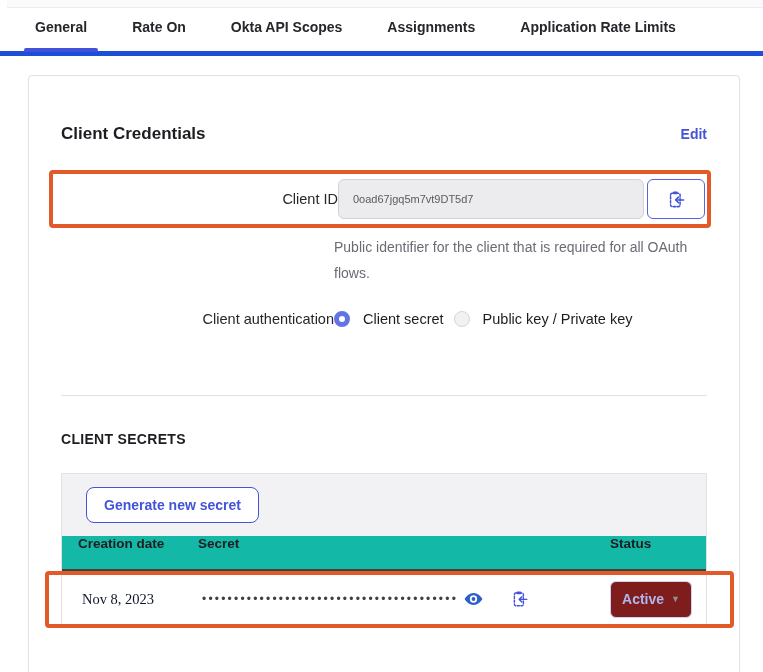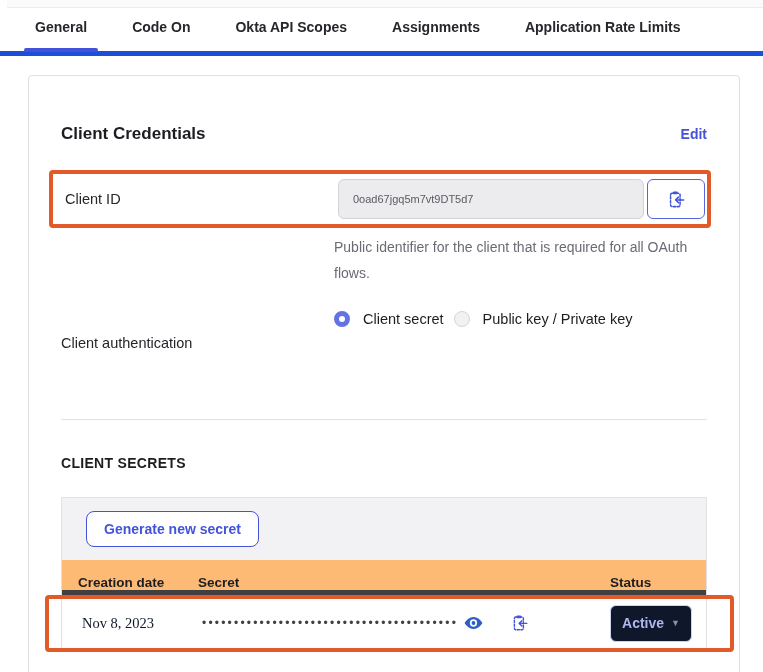--- a/index.html
+++ b/index.html
@@ -17,22 +17,22 @@
   
   .card { position:absolute; left:28px; top:75px; width:712px; height:640px;
     background:#fff; border:1px solid #e0e0e5; border-radius:4px 4px 0 0; }
   .card-inner { padding:48px 32px 0 32px; }
 
   .section-head { display:flex; justify-content:space-between; align-items:center; margin-bottom:26px; }
   .section-title { font-size:17px; font-weight:700; color:#1d1d21; }
   .edit-link { font-size:14px; font-weight:700; color:#4353d9; cursor:pointer; }
 
   .form-row { display:flex; align-items:flex-start; }
-  .form-label { width:273px; flex:none; padding-top:10px; color:#26262b; font-size:14.5px; }
-  .form-label.plain { padding-top:1px;margin-top:24px; }
+  .form-label { width:273px; flex:none; padding-top:10px; color:#26262b; font-size:14.5px;text-align:right; }
+  .form-label.plain { padding-top:1px; }
 
   
   .hl-row { border:4px solid #e2592a; border-radius:4px; margin:0 -4px 0 -12px; padding:5px 2px 5px 12px; display:flex; align-items:center; }
   .hl-row .form-label { padding-top:0; }
   .id-group { display:flex; align-items:stretch; gap:3px; flex:1; }
   .id-input { flex:1; height:40px; background:#ececee; border:1px solid #d2d2d8; border-radius:6px;
     color:#5a5a61; font-size:11px; padding:0 14px; display:flex; align-items:center; }
   .copy-btn { width:58px; height:40px; background:#fff; border:1px solid #5465dd; border-radius:6px;
     display:flex; align-items:center; justify-content:center; cursor:pointer; flex:none; }
 
@@ -51,48 +51,48 @@
 
   .divider { border-top:1px solid #e0e0e5; margin:28px 0 0; }
 
   .secrets-title { font-size:14px; font-weight:700; letter-spacing:.3px; margin-top:35px; color:#1d1d21; }
 
   .secrets-table { margin-top:26px; border:1px solid #e0e0e5; position:relative; }
   .table-toolbar { background:#f2f2f4; height:62px; display:flex; align-items:center; justify-content:flex-start; padding:0 24px; }
   .gen-btn { background:#fff; border:1px solid #4353d9; color:#4353d9; font-weight:700; font-size:14px;
     border-radius:8px; padding:9px 17px; cursor:pointer; }
 
-  .thead { display:flex; align-items:flex-end; height:37px; border-bottom:7px solid #404040; background:#fdba74; }
+  .thead { display:flex; align-items:flex-start; height:37px; border-bottom:4px solid #404040; background:#14b8a6; }
   .th { font-weight:700; font-size:13.5px; color:#1d1d21; }
   .th-date { width:120px; margin-left:16px; }
   .th-secret { flex:1; }
   .th-status { width:96px; }
 
   .trow { display:flex; align-items:center; height:52px; background:#fff; position:relative; }
   .td-date { width:120px; margin-left:20px; font-size:14.5px; color:#0f172a;font-family:Liberation Serif, serif; }
   .td-secret { flex:1; display:flex; align-items:center; }
   .dots { color:#404046; font-size:12px; letter-spacing:2.2px; white-space:nowrap; margin-right:6px; }
   .icon-btn { background:none; border:none; cursor:pointer; display:flex; align-items:center; justify-content:center; padding:0; }
   .eye-wrap { margin-right:28px; }
   .clip-wrap { margin-right:24px; }
-  .status-btn { width:82px; height:37px; background:#0f172a; border:1px solid #ccd2f4; border-radius:6px;
+  .status-btn { width:82px; height:37px; background:#7f1d1d; border:1px solid #ccd2f4; border-radius:6px;
     color:#aeb6ee; font-weight:700; font-size:14px; display:flex; align-items:center; justify-content:center; gap:7px; cursor:default; margin-right:16px; }
   .status-caret { color:#8f8f96; font-size:9px; }
 
   .hl-overlay { position:absolute; border:4px solid #e2592a; border-radius:4px;
     left:-17px; right:-28px; top:-2px; bottom:-3px; pointer-events:none; z-index:5; }
 </style>
 </head>
 <body>
 
 <div class="top-strip"></div>
 
 <div class="tabbar">
   <div class="tab active">General</div>
-  <div class="tab">Code On</div>
+  <div class="tab">Rate On</div>
   <div class="tab">Okta API Scopes</div>
   <div class="tab">Assignments</div>
   <div class="tab">Application Rate Limits</div>
 </div>
 
 <div class="card">
   <div class="card-inner">
 
     <div class="section-head">
       <div class="section-title">Client Credentials</div>

